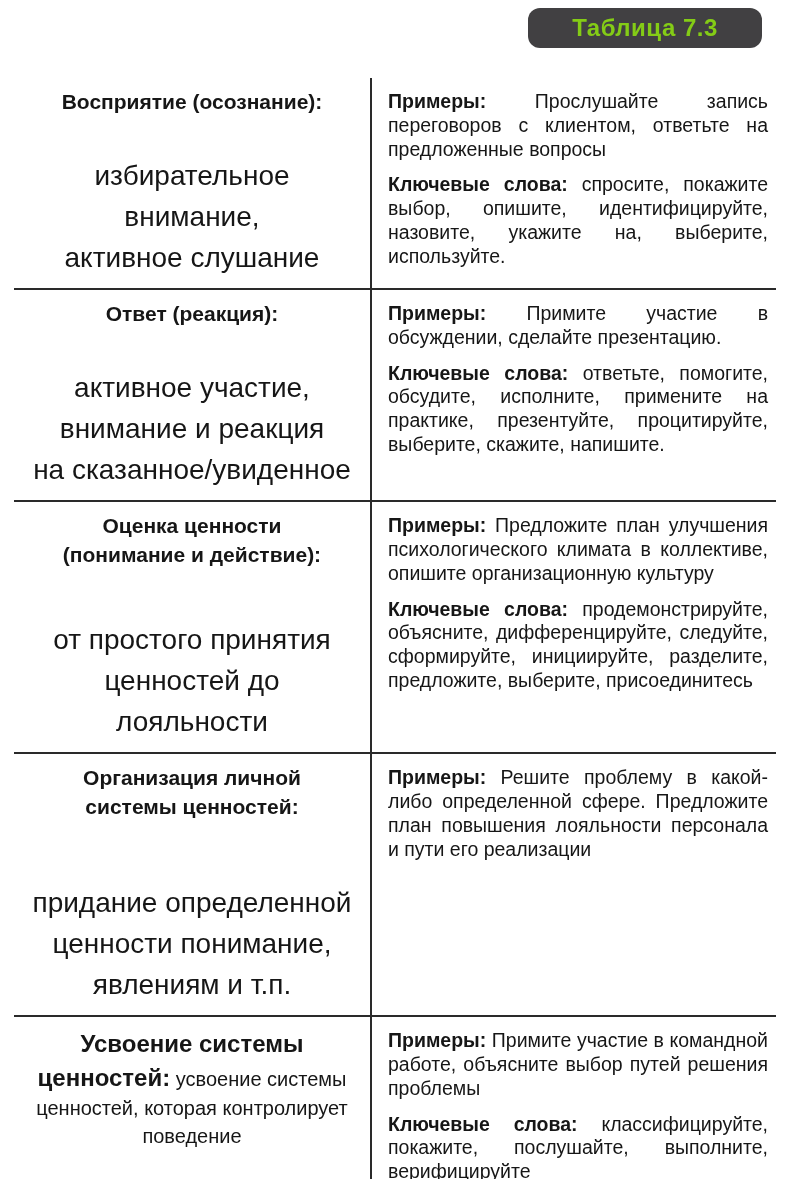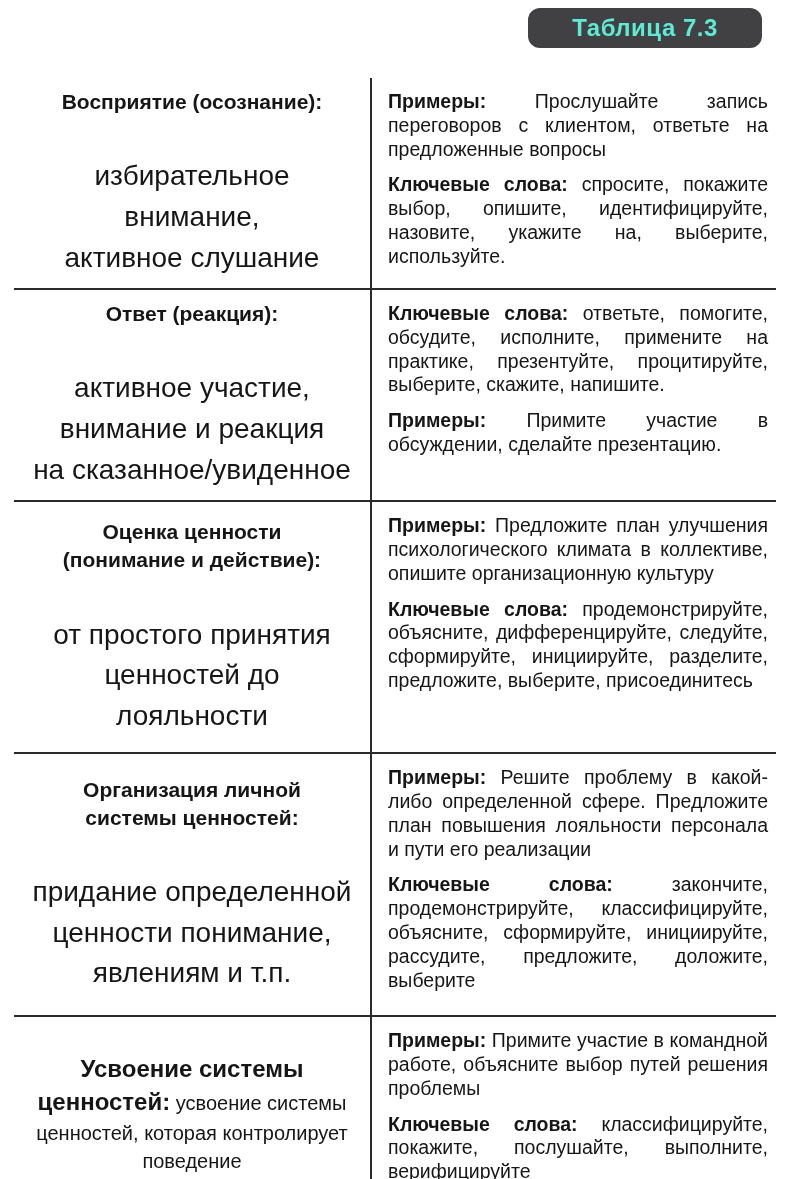--- a/index.html
+++ b/index.html
@@ -11,21 +11,21 @@
     color: #161616;
     position: relative;
     overflow: hidden;
   }
   .badge {
     position: absolute;
     top: 8px; right: 28px;
     width: 234px; height: 40px;
     background: #414042;
     border-radius: 12px;
-    color: #5eead4;
+    color: #84cc16;
     font-weight: bold;
     font-size: 24px;
     display: flex; align-items: center; justify-content: center;
     letter-spacing: 0.5px;
   }
   .tbl {
     position: absolute;
     top: 78px; left: 14px; right: 14px;
   }
   .row {
@@ -35,21 +35,21 @@
   }
   .row.first { border-top: none; }
   .row-1 { min-height: 209px; }
   .row-2 { min-height: 183px; }
   .row-3 { min-height: 252px; }
   .row-4 { min-height: 263px; }
   .row-5 { min-height: 194px; }
   .cell-left {
     display: flex;
     flex-direction: column;
-    justify-content: center;
+    justify-content: space-between;
     align-items: center;
     text-align: center;
     padding: 10px 14px;
     gap: 34px;
   }
   .lt {
     font-weight: bold;
     font-size: 21px;
     line-height: 1.35;
     white-space: pre-line;
@@ -102,22 +102,22 @@
     </div>
 
     <div class="row row-2">
       <div class="cell-left">
         <div class="lt">Ответ (реакция):</div>
         <div class="ld">активное участие,
 внимание и реакция
 на сказанное/увиденное</div>
       </div>
       <div class="cell-right">
+        <p class="rp"><b class="lbl">Примеры:</b> <span>Примите участие в обсуждении, сделайте презентацию.</span></p>
         <p class="rp"><b class="lbl">Ключевые слова:</b> <span>ответьте, помогите, обсудите, исполните, примените на практике, презентуйте, процитируйте, выберите, скажите, напишите.</span></p>
-        <p class="rp"><b class="lbl">Примеры:</b> <span>Примите участие в обсуждении, сделайте презентацию.</span></p>
       </div>
     </div>
 
     <div class="row row-3">
       <div class="cell-left">
         <div class="lt">Оценка ценности
 (понимание и действие):</div>
         <div class="ld">от простого принятия
 ценностей до лояльности</div>
       </div>
@@ -130,21 +130,20 @@
     <div class="row row-4">
       <div class="cell-left">
         <div class="lt">Организация личной
 системы ценностей:</div>
         <div class="ld">придание определенной
 ценности понимание,
 явлениям и т.п.</div>
       </div>
       <div class="cell-right">
         <p class="rp"><b class="lbl">Примеры:</b> <span>Решите проблему в какой-либо определенной сфере. Предложите план повышения лояльности персонала и пути его реализации</span></p>
-        <p class="rp"><b class="lbl">Ключевые слова:</b> <span>закончите, продемонстрируйте, классифицируйте, объясните, сформируйте, инициируйте, рассудите, предложите, доложите, выберите</span></p>
       </div>
     </div>
 
     <div class="row row-5">
       <div class="cell-left">
         <div class="lcombo"><b>Усвоение системы ценностей:</b> <span>усвоение системы ценностей, которая контролирует поведение</span></div>
       </div>
       <div class="cell-right">
         <p class="rp"><b class="lbl">Примеры:</b> <span>Примите участие в командной работе, объясните выбор путей решения проблемы</span></p>
         <p class="rp"><b class="lbl">Ключевые слова:</b> <span>классифицируйте, покажите, послушайте, выполните, верифицируйте</span></p>

